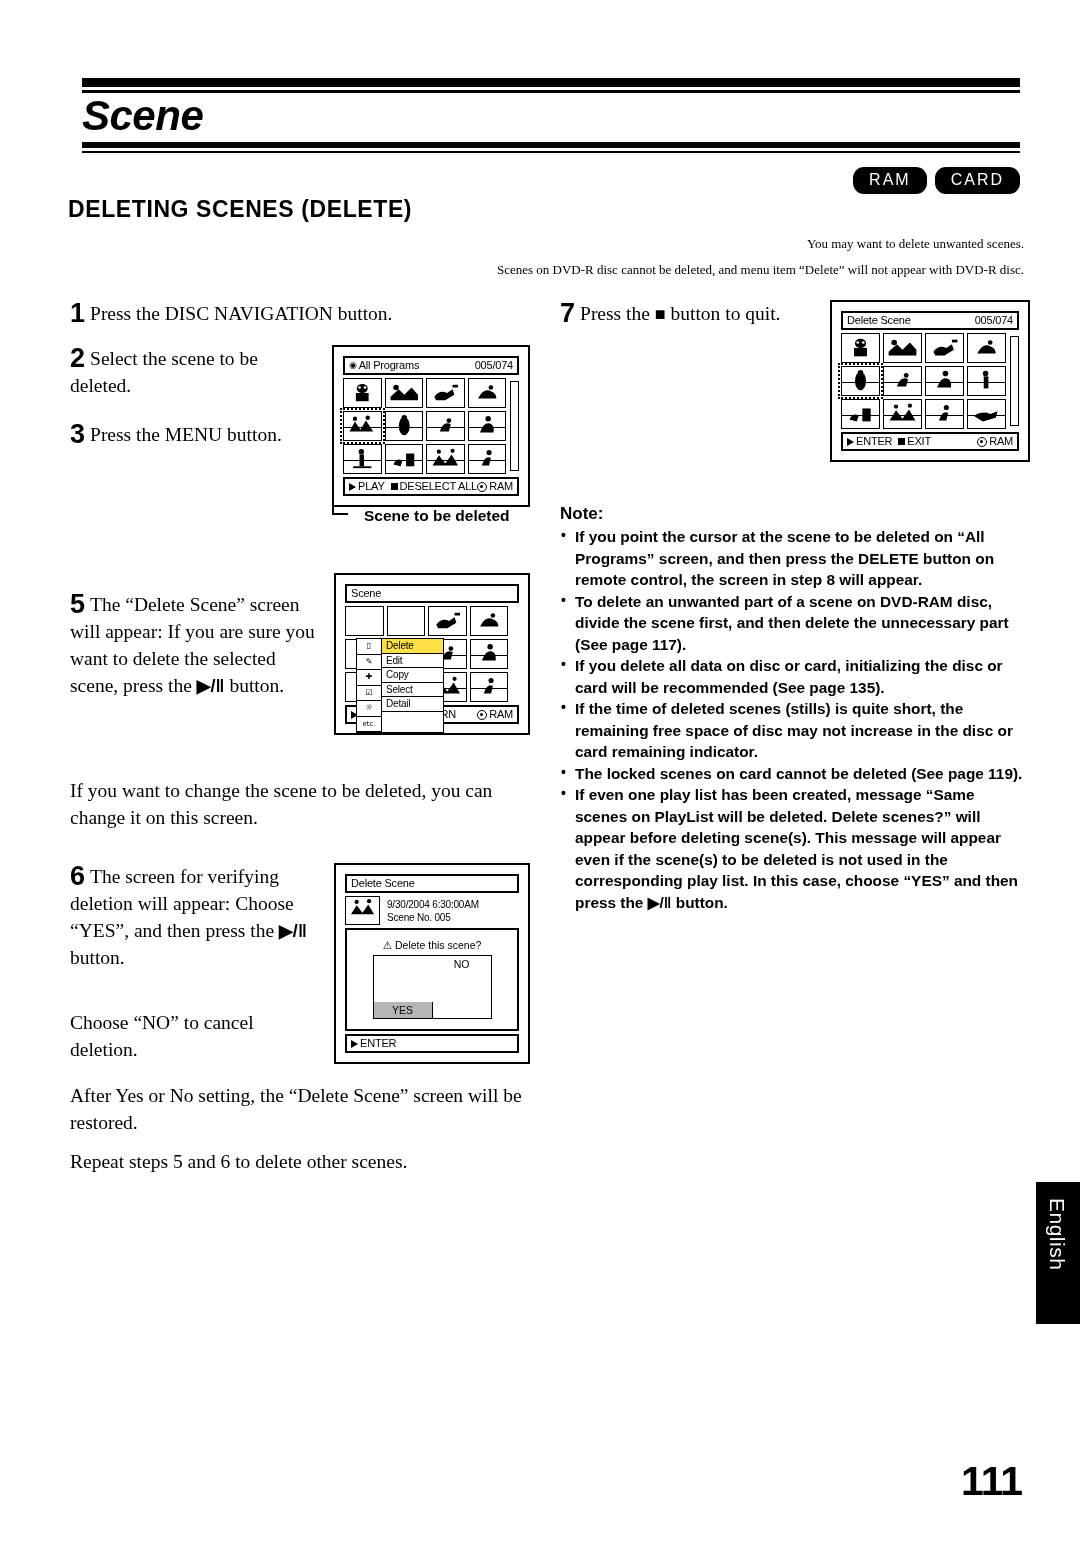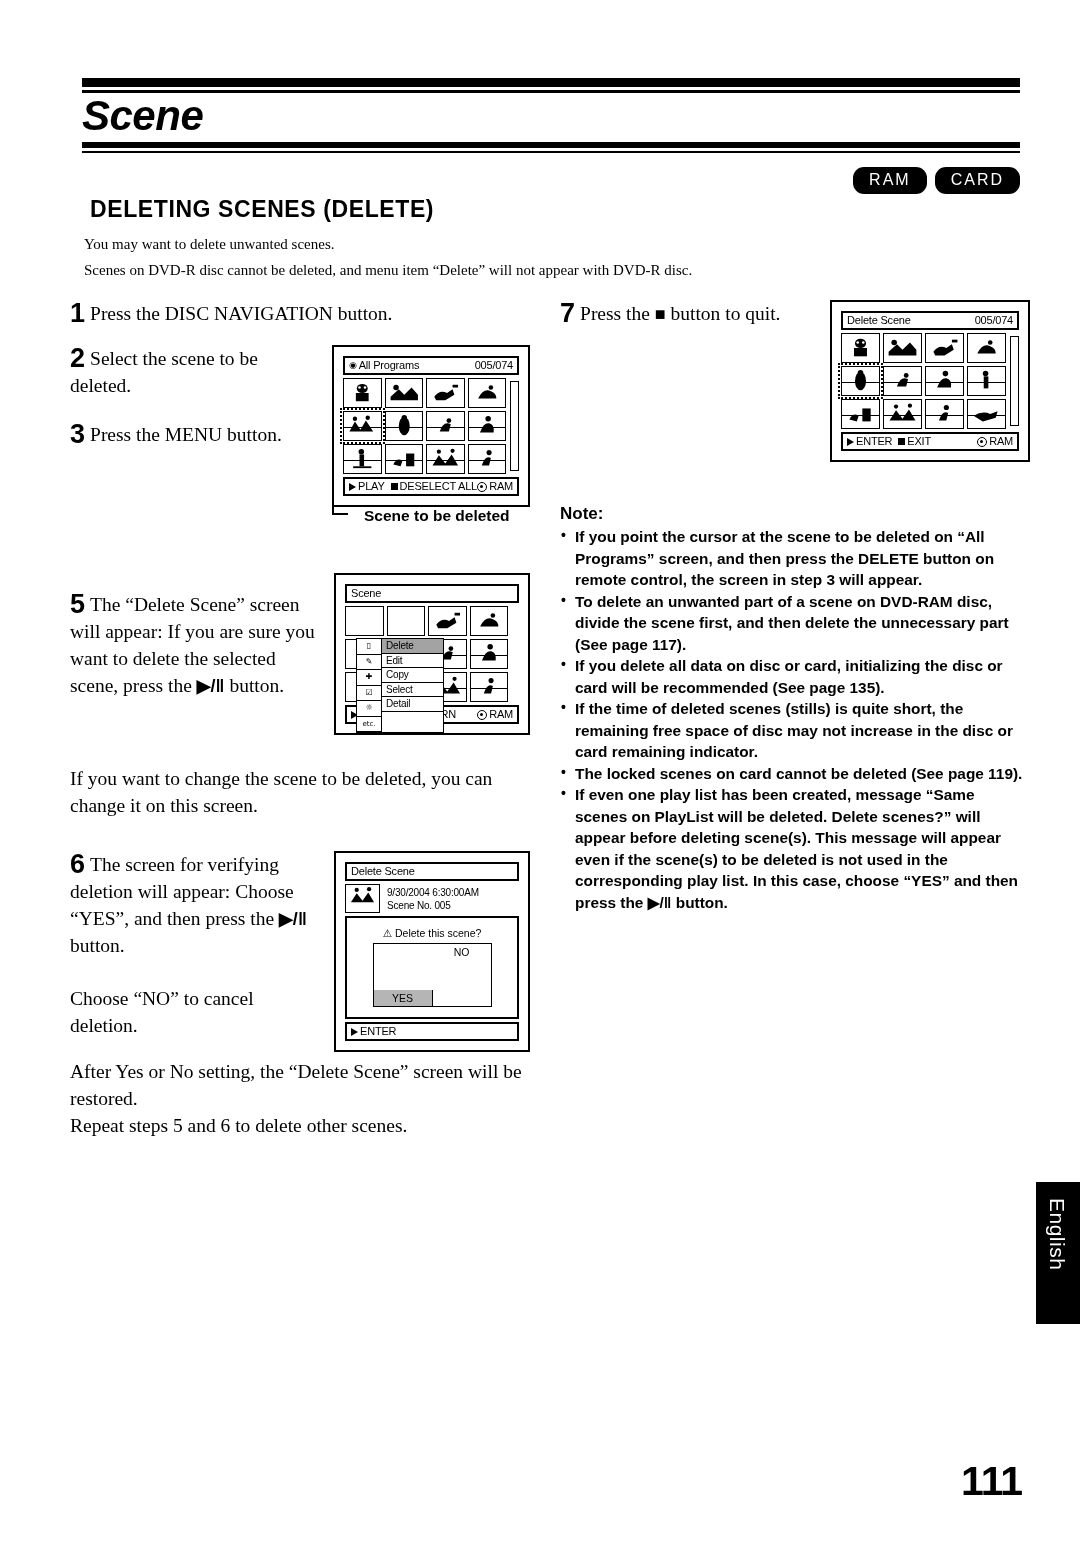--- a/index.html
+++ b/index.html
@@ -74,32 +74,33 @@
     font-family: "Liberation Sans", sans-serif;
     font-size: 16px;
     letter-spacing: 2px;
     padding: 4px 16px 5px;
     line-height: 18px;
   }
 
   
   .sec-head {
     position: absolute;
-    left: 90px; top: 196px;
+    left: 68px; top: 196px;
     font-family: "Liberation Sans", sans-serif;
     font-weight: bold;
     font-size: 23px;
     letter-spacing: 0.6px;
   }
   .intro {
     position: absolute;
     left: 84px; top: 231px;
     width: 940px;
-    font-size: 15px;
+    font-size: 13px;
     line-height: 26px;
+    text-align: right;
   }
 
   
   .col-left {
     position: absolute;
     left: 70px; top: 300px;
     width: 460px;
   }
   .col-right {
     position: absolute;
@@ -120,20 +121,21 @@
     vertical-align: -2px;
     margin-right: 5px;
   }
   .step-txt {
     font-size: 19.5px;
     line-height: 27px;
   }
   .body-txt {
     font-size: 19.5px;
     line-height: 27px;
+    margin-top: 12px;
   }
   .blk { display: block; }
   .btn-gl {
     font-family: "Liberation Sans", sans-serif;
     font-weight: bold;
     font-size: 18px;
   }
 
   
   .screenfloat { float: right; margin: 0 0 6px 12px; }
@@ -249,21 +251,21 @@
   .menu-items div {
     height: 14.5px;
     border-bottom: 1px solid #000;
     font-family: "Liberation Sans", sans-serif;
     font-size: 10px;
     line-height: 14px;
     padding-left: 4px;
     box-sizing: border-box;
     letter-spacing: -0.2px;
   }
-  .menu-items div.hl { background: #a3a3a3; }
+  .menu-items div.hl { background: #fde047; }
 
   
   .vd-row {
     display: flex;
     align-items: center;
     margin: 3px 0;
     gap: 7px;
   }
   .vd-thumb {
     width: 33px; height: 27px;
@@ -847,21 +849,21 @@
     </div>
 
     <div class="step">
       <span class="step-num">7</span><span class="step-txt">Press the </span><span class="btn-gl">■</span><span class="step-txt"> button to quit.</span>
     </div>
 
     <div style="clear:both; height:36px"></div>
 
     <div class="note-head">Note:</div>
     <ul class="note-list">
-      <li>If you point the cursor at the scene to be deleted on “All Programs” screen, and then press the DELETE button on remote control, the screen in step 3 will appear.</li>
+      <li>If you point the cursor at the scene to be deleted on “All Programs” screen, and then press the DELETE button on remote control, the screen in step 8 will appear.</li>
       <li>To delete an unwanted part of a scene on DVD-RAM disc, divide the scene first, and then delete the unnecessary part (See page 117).</li>
       <li>If you delete all data on disc or card, initializing the disc or card will be recommended (See page 135).</li>
       <li>If the time of deleted scenes (stills) is quite short, the remaining free space of disc may not increase in the disc or card remaining indicator.</li>
       <li>The locked scenes on card cannot be deleted (See page 119).</li>
       <li>If even one play list has been created, message “Same scenes on PlayList will be deleted. Delete scenes?” will appear before deleting scene(s). This message will appear even if the scene(s) to be deleted is not used in the corresponding play list. In this case, choose “YES” and then press the ▶/‖ button.</li>
     </ul>
   </div>
 
   <div class="sidetab">
     <span>English</span>

